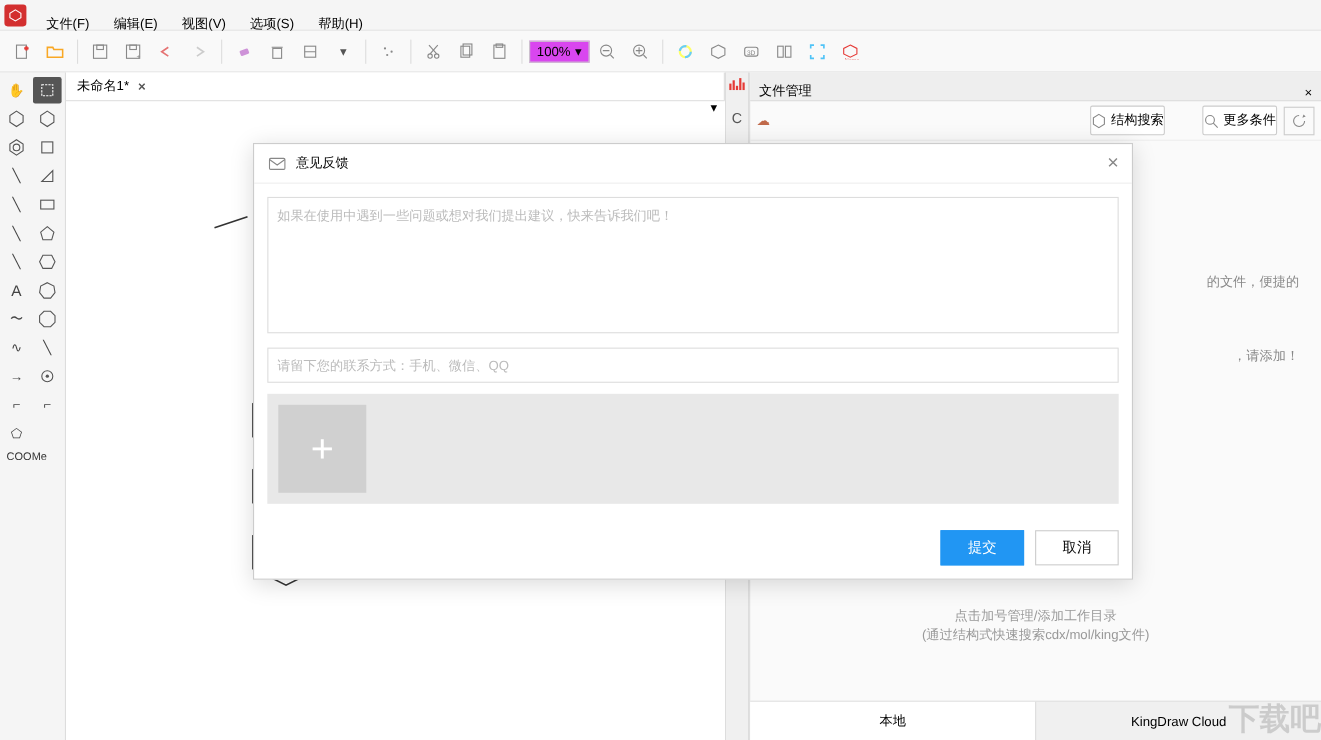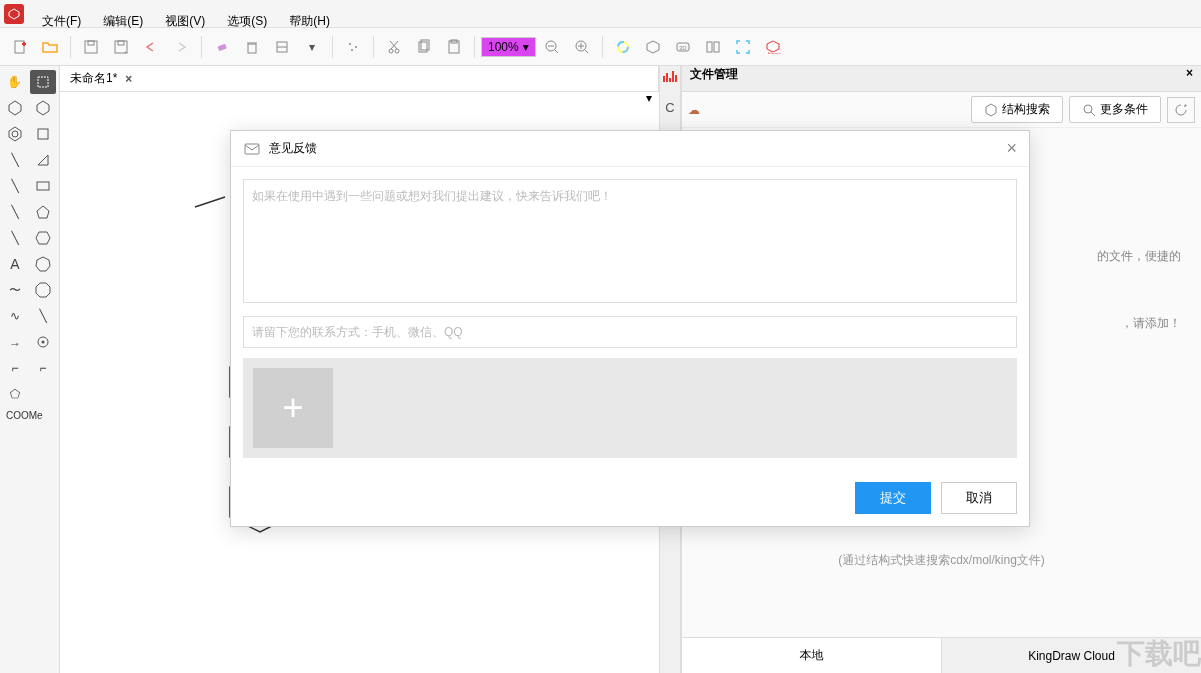--- a/index.html
+++ b/index.html
@@ -20,24 +20,24 @@
 .tool-btn { width: 26px; height: 24px; display: flex; align-items: center; justify-content: center; cursor: pointer; border-radius: 2px; color: #444; }
 .tool-btn.active { background: #555; color: #fff; }
 .tool-label { font-size: 10px; padding: 2px 4px; color: #333; }
 .canvas-area { flex: 1; position: relative; background: #fff; }
 .tab-bar { height: 26px; display: flex; border-bottom: 1px solid #ddd; background: #eee; flex-direction: column; }
 .tab { padding: 4px 10px; background: #fff; border-right: 1px solid #ddd; display: flex; align-items: center; gap: 8px; font-size: 12px; }
 .tab-close { cursor: pointer; font-weight: bold; color: #555; }
 .tab-drop { margin-left: auto; width: 20px; display:flex; align-items:center; justify-content:center; }
 .canvas { position: relative; width: 100%; height: calc(100% - 26px); }
 .right-panel { width: 520px; border-left: 1px solid #ddd; display: flex; flex-direction: column; background: #fafafa; }
-.rp-header { height: 26px; background: #eee; border-bottom: 1px solid #ddd; display: flex; align-items: flex-start; padding: 0 8px; font-weight: bold; }
+.rp-header { height: 26px; background: #eee; border-bottom: 1px solid #ddd; display: flex; align-items: flex-end; padding: 0 8px; }
 .rp-header-close { margin-left: auto; cursor: pointer; }
 .rp-search { height: 36px; display: flex; align-items: center; padding: 0 6px; gap: 6px; border-bottom: 1px solid #eee; }
-.rp-search-btn { border: 1px solid #ccc; background: #fff; padding: 4px 12px; display: flex; align-items: center; gap: 4px; cursor: pointer; border-radius: 2px; }
+.rp-search-btn { border: 1px solid #ccc; background: #fff; padding: 4px 0; display: flex; align-items: center; gap: 4px; cursor: pointer; border-radius: 2px; margin-left: 28px; }
 .rp-refresh { width: 28px; height: 26px; border: 1px solid #ccc; display:flex; align-items:center; justify-content:center; cursor:pointer; }
 .rp-body { flex: 1; padding: 20px; color: #888; }
 .rp-hint { text-align: right; margin-bottom: 50px; }
 .rp-tabs { height: 36px; display: flex; border-top: 1px solid #ddd; }
 .rp-tab { flex: 1; display: flex; align-items: center; justify-content: center; cursor: pointer; background: #fff; }
 .rp-tab + .rp-tab { border-left: 1px solid #ddd; background: #f0f0f0; }
 .side-c { width: 22px; background: #f0f0f0; border-left: 1px solid #ddd; border-right: 1px solid #ddd; display:flex; flex-direction:column; align-items:center; padding-top:4px; gap:6px;}
 .side-c-icon { width:16px; height:14px; }
 .modal-overlay { position: absolute; top: 130px; left: 230px; width: 800px; background: #fff; border: 1px solid #ccc; box-shadow: 0 4px 20px rgba(0,0,0,0.15); z-index: 100; }
 .modal-header { height: 36px; display: flex; align-items: center; padding: 0 12px; border-bottom: 1px solid #eee; }
@@ -384,20 +384,21 @@
         <svg width="14" height="14" viewBox="0 0 14 14">
             <path d="M12 7 A5 5 0 1 1 7 2" fill="none" stroke="#888"></path>
             <polygon points="11,1 13,3 10,4" fill="#888"></polygon>
           </svg>
       </div>
     </div>
     <div class="rp-body">
       <div class="rp-hint" style="margin-top:100px">的文件，便捷的</div>
       <div class="rp-hint">，请添加！</div>
       <div style="text-align:center; margin-top:220px; color:#999; font-size:12px;">
+        <div>点击加号管理/添加工作目录</div>
         <div>(通过结构式快速搜索cdx/mol/king文件)</div>
       </div>
     </div>
     <div class="rp-tabs">
       <div class="rp-tab">本地</div>
       <div class="rp-tab">KingDraw Cloud</div>
     </div>
   </div>
 </div>
 

